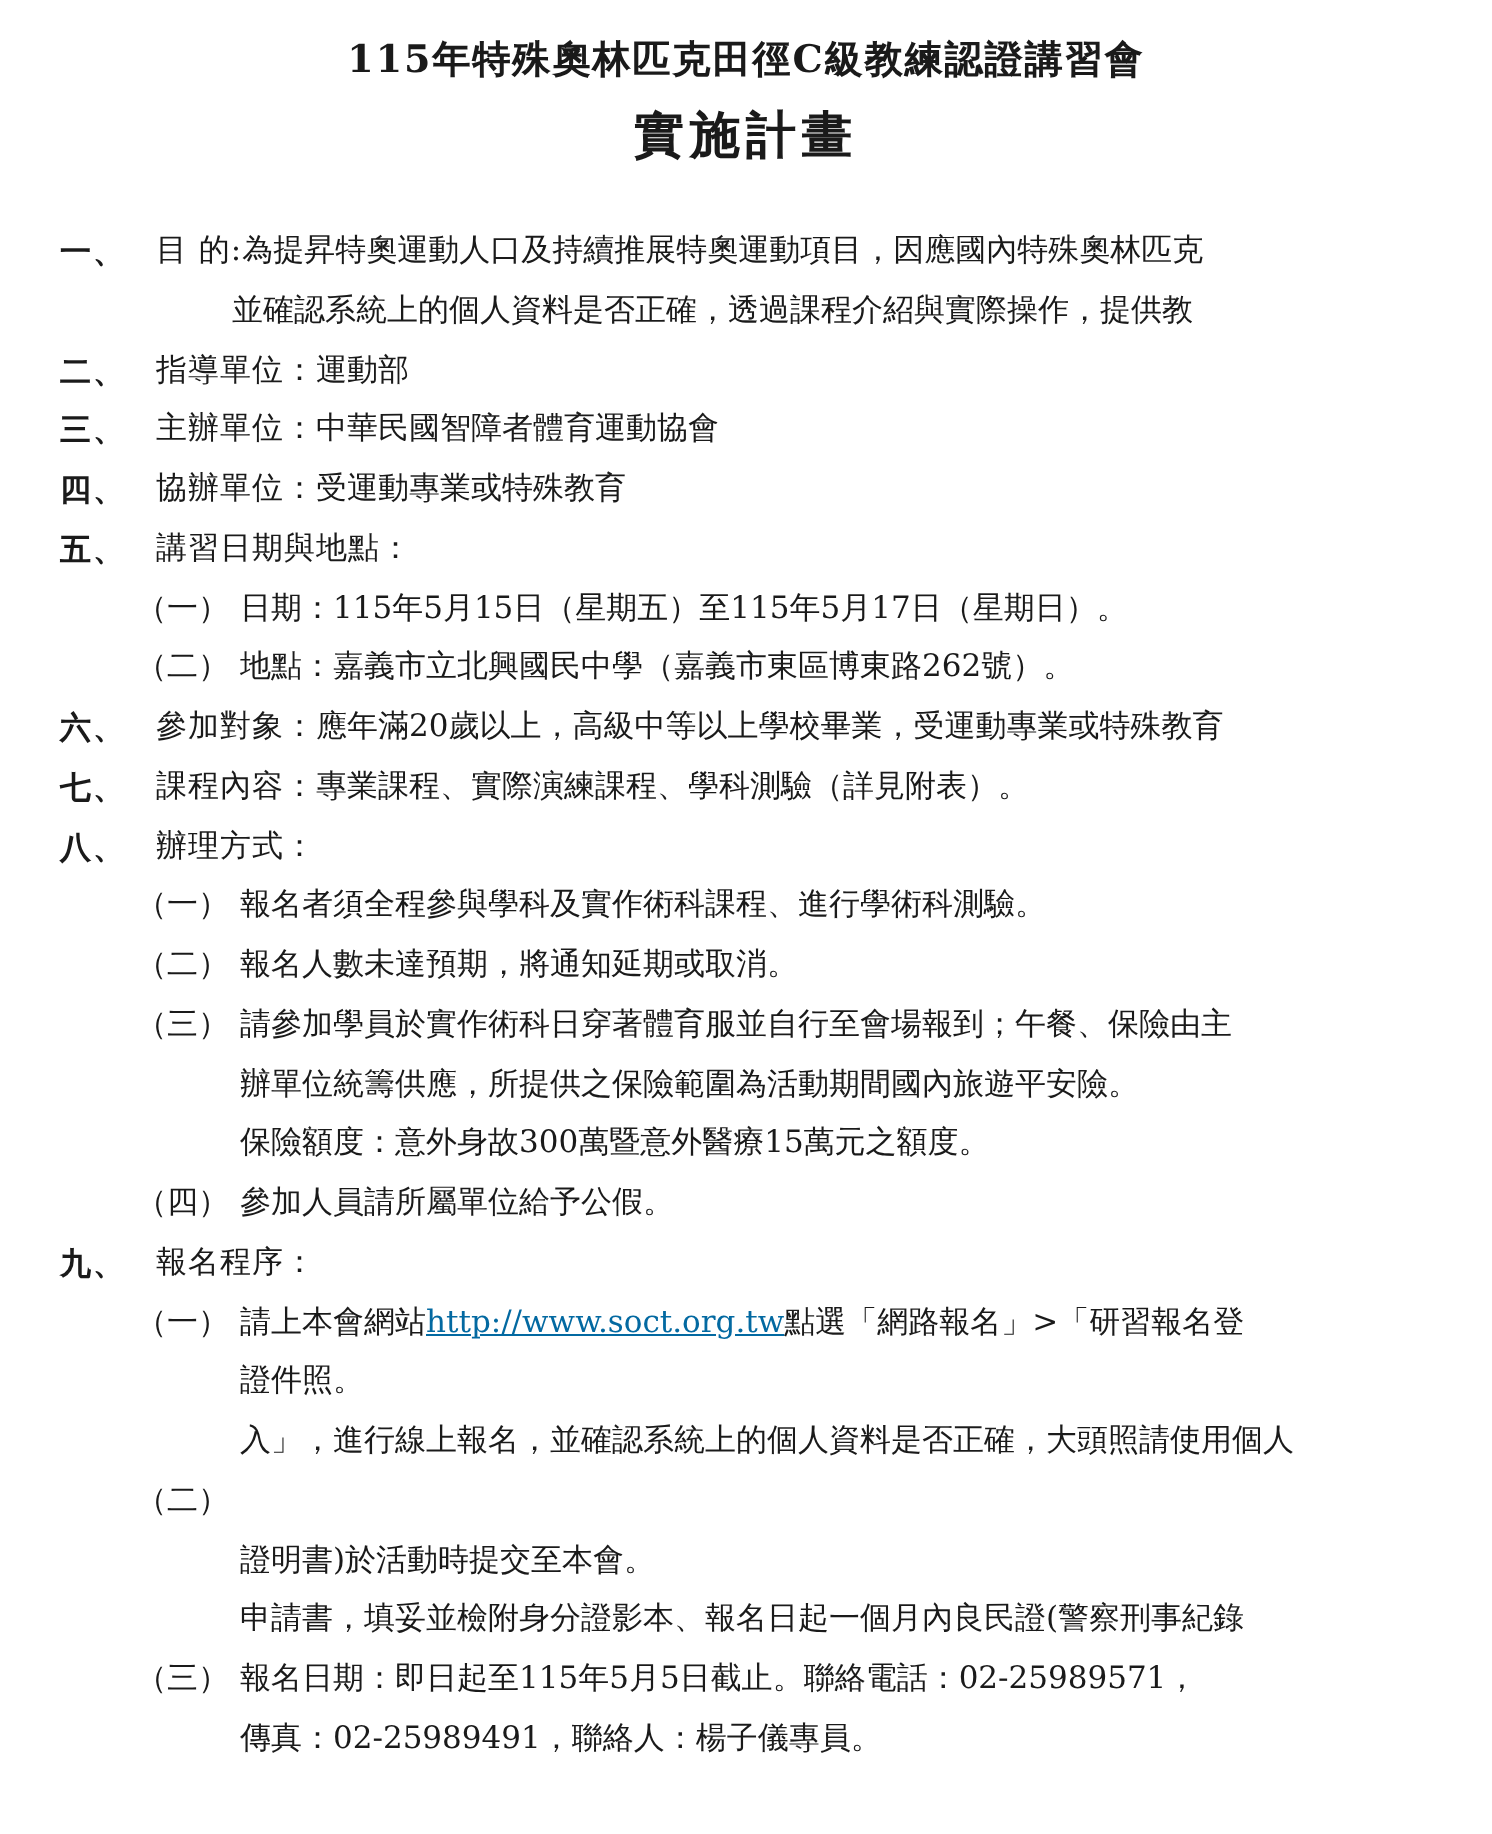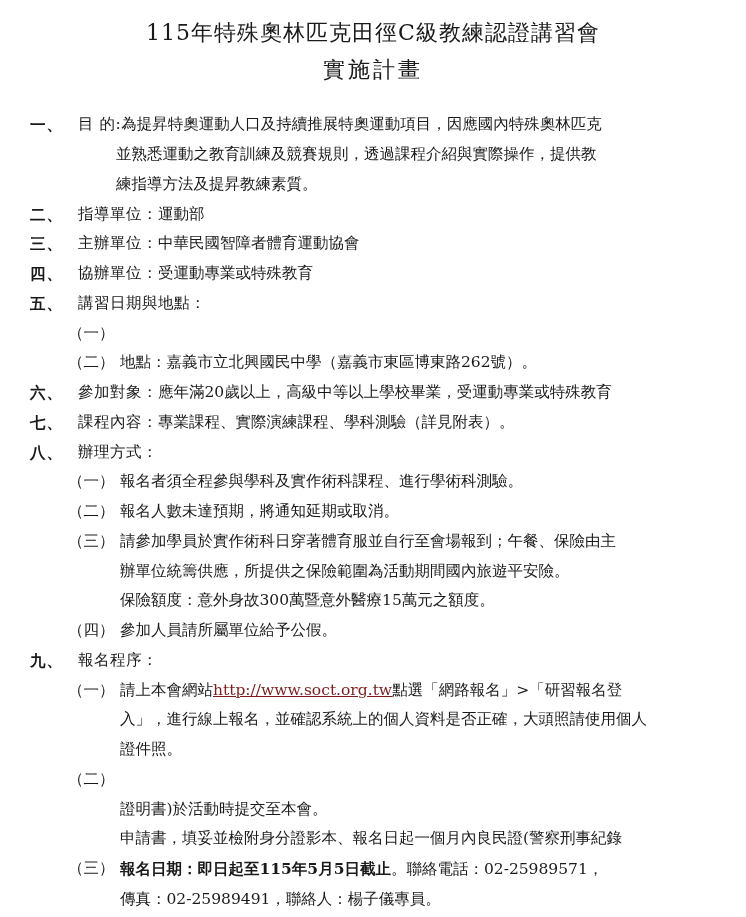--- a/index.html
+++ b/index.html
@@ -19,28 +19,28 @@
     width: 746px;
     height: 917px;
     padding: 0;
     box-sizing: border-box;
   }
   .title-block {
     text-align: center;
     margin-top: 16px;
   }
   .title-line1 {
-    font-size: 22px;
-    font-weight: normal;
+    font-size: 19px;
+    font-weight: bold;
     letter-spacing: 1px;
     line-height: 1.5;
   }
   .title-line2 {
-    font-size: 22px;
-    font-weight: normal;
+    font-size: 25px;
+    font-weight: bold;
     letter-spacing: 3px;
     line-height: 1.7;
     margin-top: 2px;
   }
   .body-block {
     margin-top: 22px;
     padding-left: 30px;
     padding-right: 36px;
     font-size: 15.5px;
     line-height: 1.92;
@@ -76,45 +76,44 @@
     width: 52px;
     white-space: nowrap;
   }
   .sub-content {
     flex: 1 1 auto;
   }
   .sub-cont {
     padding-left: 90px;
   }
   .bold {
-    font-weight: bold;
+    font-weight: normal;
   }
   a.link {
-    color: #7f1d1d;
+    color: #0369a1;
     text-decoration: underline;
   }
 </style>
 </head>
 <body>
 
 <div class="page">
 
   <div class="title-block">
     <div class="title-line1">115年特殊奧林匹克田徑C級教練認證講習會</div>
     <div class="title-line2">實施計畫</div>
   </div>
 
   <div class="body-block">
 
     <div class="item">
       <div class="num">一、</div>
       <div class="content">
         <div><span class="lead">目 的:</span><span>為提昇特奧運動人口及持續推展特奧運動項目，因應國內特殊奧林匹克</span></div>
-        <div class="cont-line">並熟悉運動之教育訓練及競賽規則，透過課程介紹與實際操作，提供教</div>
-        <div class="cont-line">練指導方法及提昇教練素質。</div>
+        <div class="cont-line">並確認系統上的個人資料是否正確，透過課程介紹與實際操作，提供教</div>
       </div>
     </div>
 
     <div class="item">
       <div class="num">二、</div>
       <div class="content">
         <span class="lead">指導單位：</span><span>運動部</span>
       </div>
     </div>
 
@@ -133,20 +132,21 @@
     </div>
 
     <div class="item">
       <div class="num">五、</div>
       <div class="content">
         <span class="lead">講習日期與地點：</span>
       </div>
     </div>
     <div class="sub">
       <div class="sub-num">（一）</div>
+      <div class="sub-content">日期：115年5月15日（星期五）至115年5月17日（星期日）。</div>
     </div>
     <div class="sub">
       <div class="sub-num">（二）</div>
       <div class="sub-content">地點：嘉義市立北興國民中學（嘉義市東區博東路262號）。</div>
     </div>
 
     <div class="item">
       <div class="num">六、</div>
       <div class="content">
         <div><span class="lead">參加對象：</span><span>應年滿20歲以上，高級中等以上學校畢業，受運動專業或特殊教育</span></div>
@@ -188,22 +188,22 @@
     <div class="item">
       <div class="num">九、</div>
       <div class="content">
         <span class="lead">報名程序：</span>
       </div>
     </div>
     <div class="sub">
       <div class="sub-num">（一）</div>
       <div class="sub-content"><span>請上本會網站</span><a class="link" href="#">http://www.soct.org.tw</a><span>點選「網路報名」&gt;「研習報名登</span></div>
     </div>
+    <div class="sub-cont">證件照。</div>
     <div class="sub-cont">入」，進行線上報名，並確認系統上的個人資料是否正確，大頭照請使用個人</div>
-    <div class="sub-cont">證件照。</div>
     <div class="sub">
       <div class="sub-num">（二）</div>
     </div>
     <div class="sub-cont">證明書)於活動時提交至本會。</div>
     <div class="sub-cont">申請書，填妥並檢附身分證影本、報名日起一個月內良民證(警察刑事紀錄</div>
     <div class="sub">
       <div class="sub-num">（三）</div>
       <div class="sub-content"><span class="bold">報名日期：</span><span class="bold">即日起至115年5月5日截止</span><span>。聯絡電話：02-25989571，</span></div>
     </div>
     <div class="sub-cont">傳真：02-25989491，聯絡人：楊子儀專員。</div>

